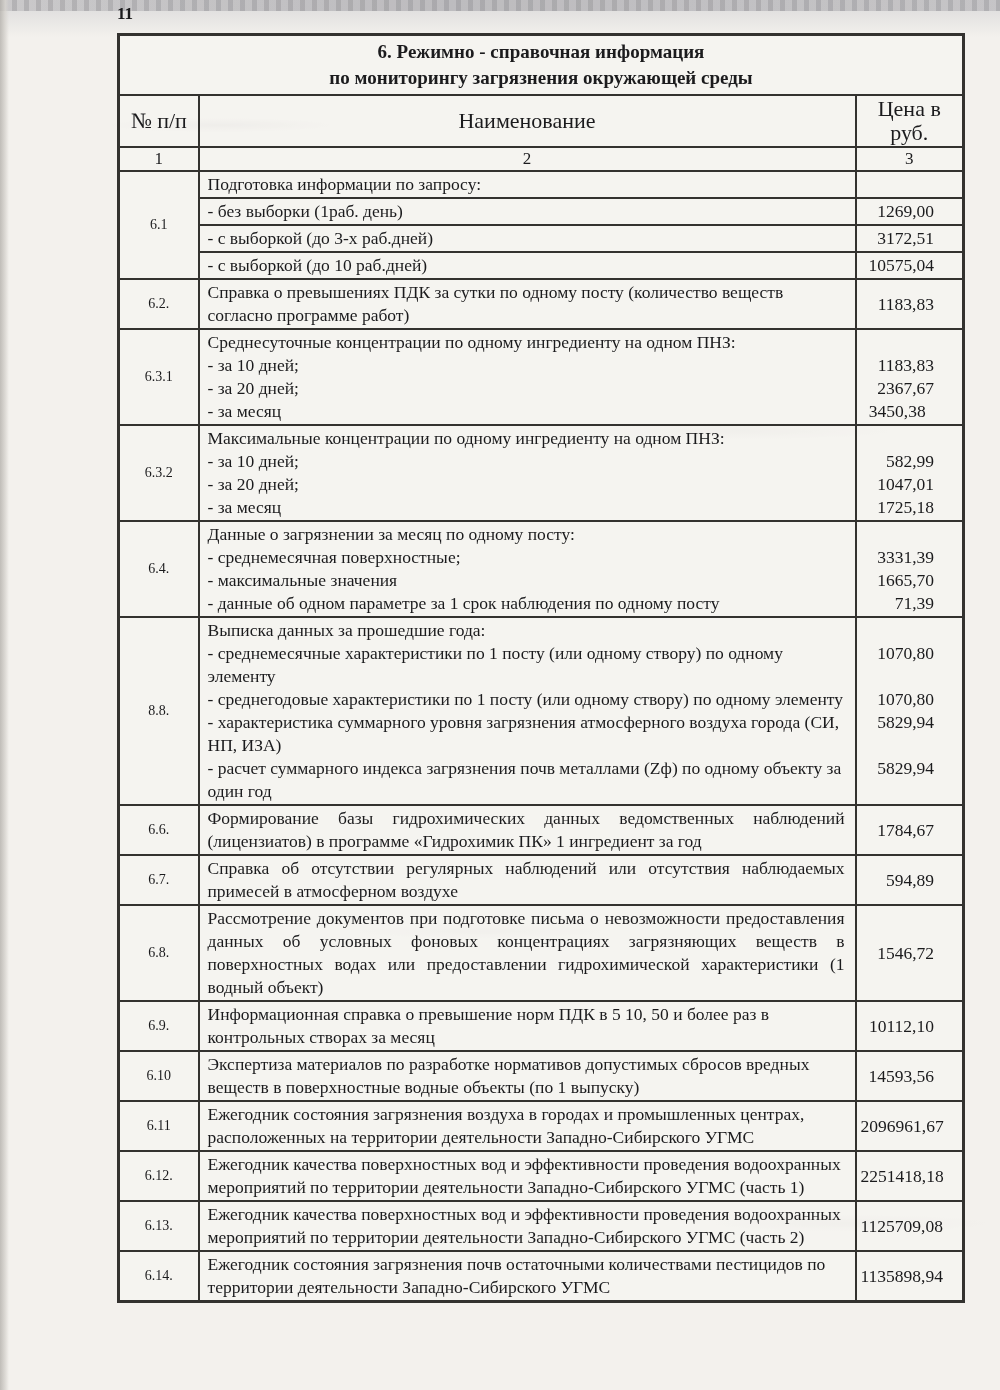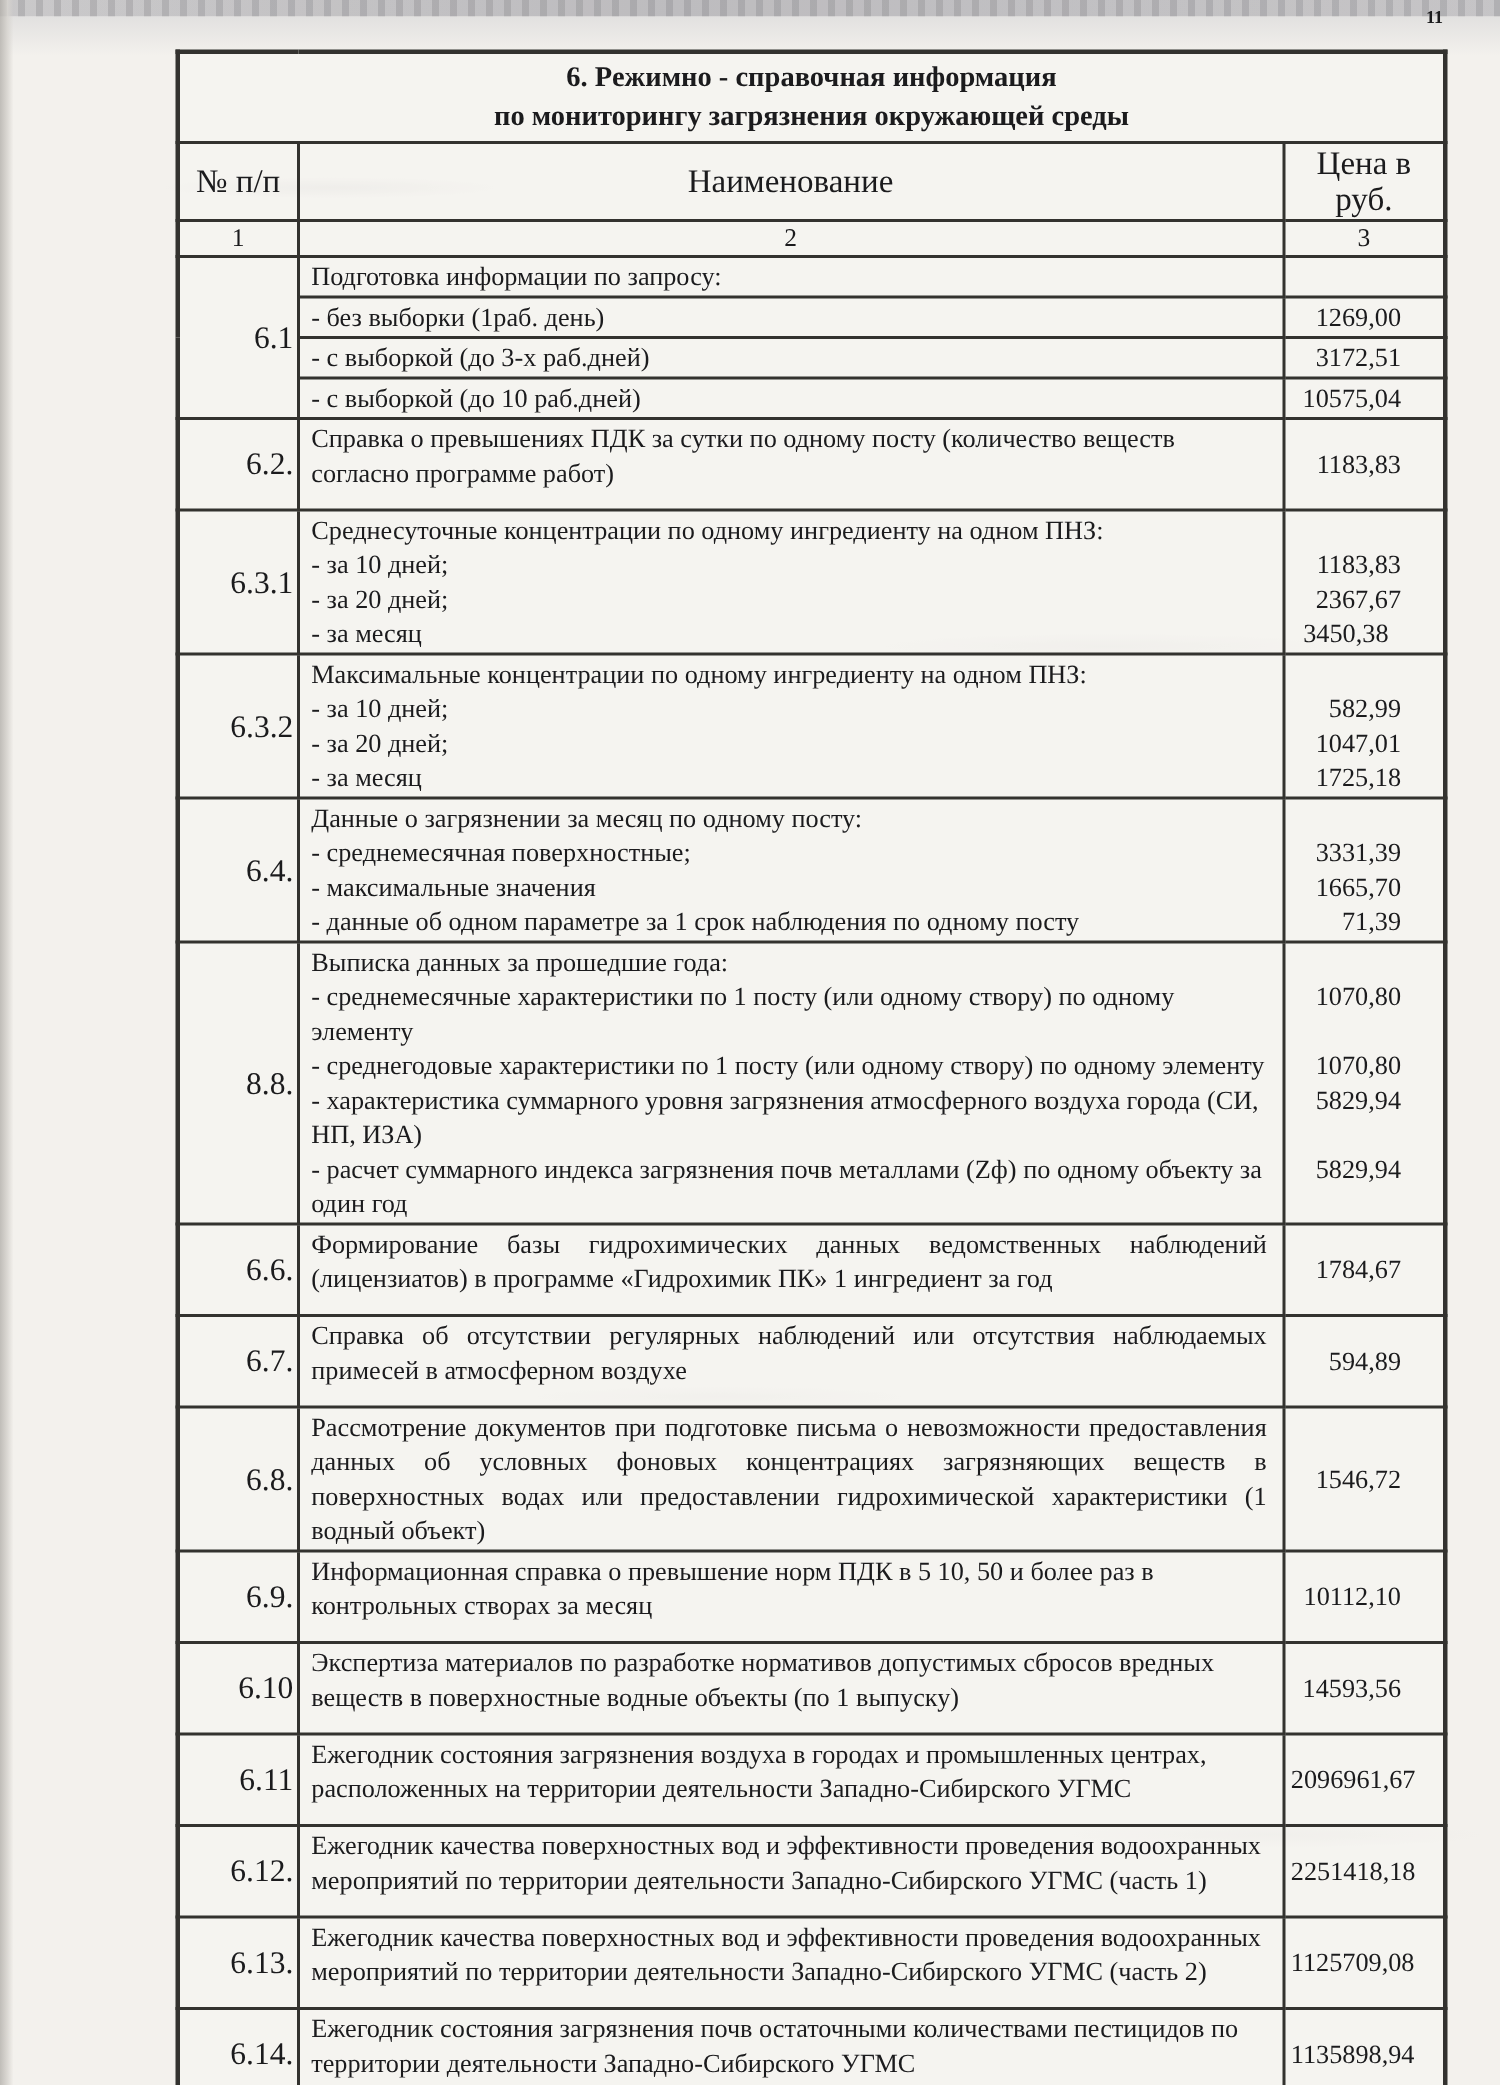--- a/index.html
+++ b/index.html
@@ -28,37 +28,37 @@
     background:linear-gradient(#dcdbdb, rgba(243,241,237,0));
     opacity:.75;
   }
   .scan-left {
     position:absolute; left:0; top:0; bottom:0; width:9px;
     background:linear-gradient(90deg,#b7b4af,#d7d4cf 55%,rgba(243,241,237,0));
     opacity:.85;
   }
   .page-number {
     position:absolute; top:4px; left:117px; width:845px;
-    text-align:right; font-weight:bold; font-size:12px;
+    text-align:left; font-weight:bold; font-size:17px;
   }
   table.price-table {
     position:absolute; top:33px; left:117px;
     width:845px; table-layout:fixed;
     border-collapse:collapse;
     border:3px solid #33322f;
     background:rgba(250,249,246,0.35);
   }
   .price-table td, .price-table th { border:2px solid #33322f; }
   .col-num   { width:80px; }
   .col-name  { width:657px; }
   .col-price { width:108px; }
   .title-cell { text-align:center; font-weight:bold; font-size:19px; line-height:26px; padding:3px 6px; }
   .head-cell  { text-align:center; font-weight:normal; font-size:22px; line-height:24px; padding:1px 4px; }
   .index-cell { text-align:center; font-size:17px; line-height:22px; padding:0 4px; }
-  .num-cell   { text-align:right; vertical-align:middle; font-size:21px; padding:17px 2px; }
+  .num-cell   { text-align:center; vertical-align:middle; font-size:14px; padding:1px 2px; }
   .name-cell  { text-align:left; vertical-align:top; font-size:17.5px; line-height:23px; padding:1px 10px 1px 8px; }
   .name-cell.justify { text-align:justify; }
   .price-cell { text-align:right; vertical-align:middle; font-size:17.5px; line-height:23px; padding:1px 28px 1px 4px; }
   .price-cell.stack-price { vertical-align:top; }
   .hdr-line, .item-line { line-height:23px; }
   .price-line { line-height:23px; }
   .price-spacer { height:0; }
 </style>
 </head>
 <body>

